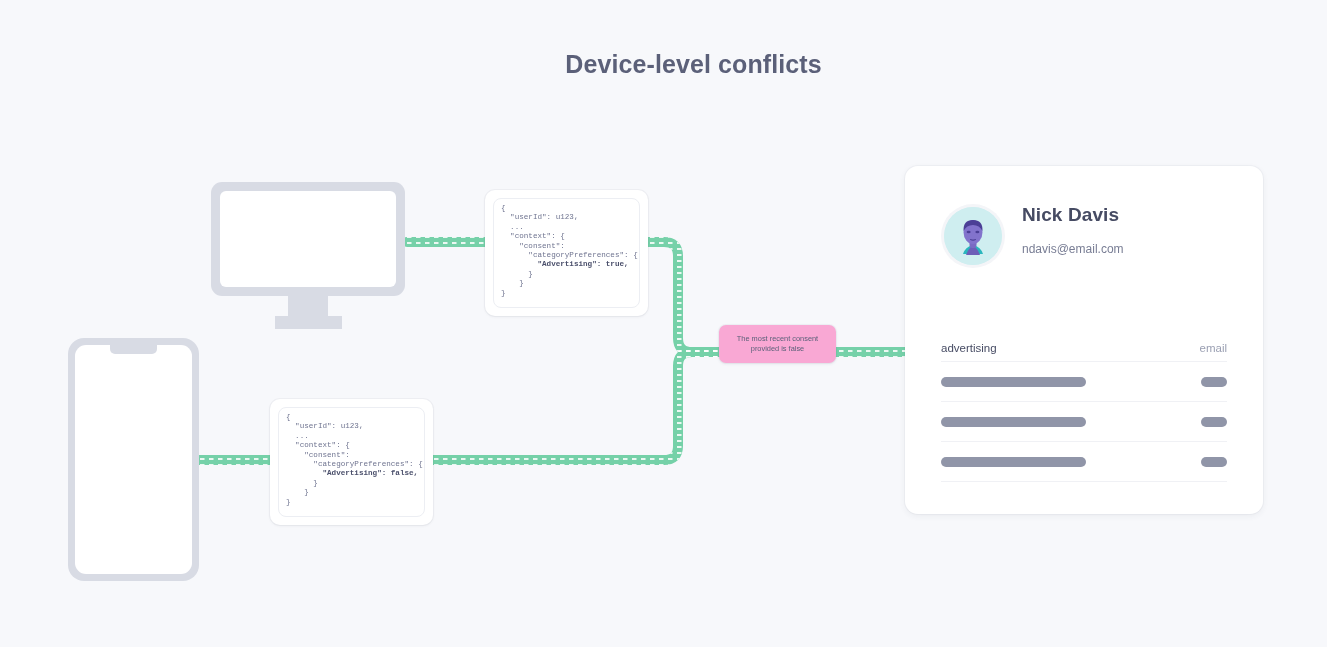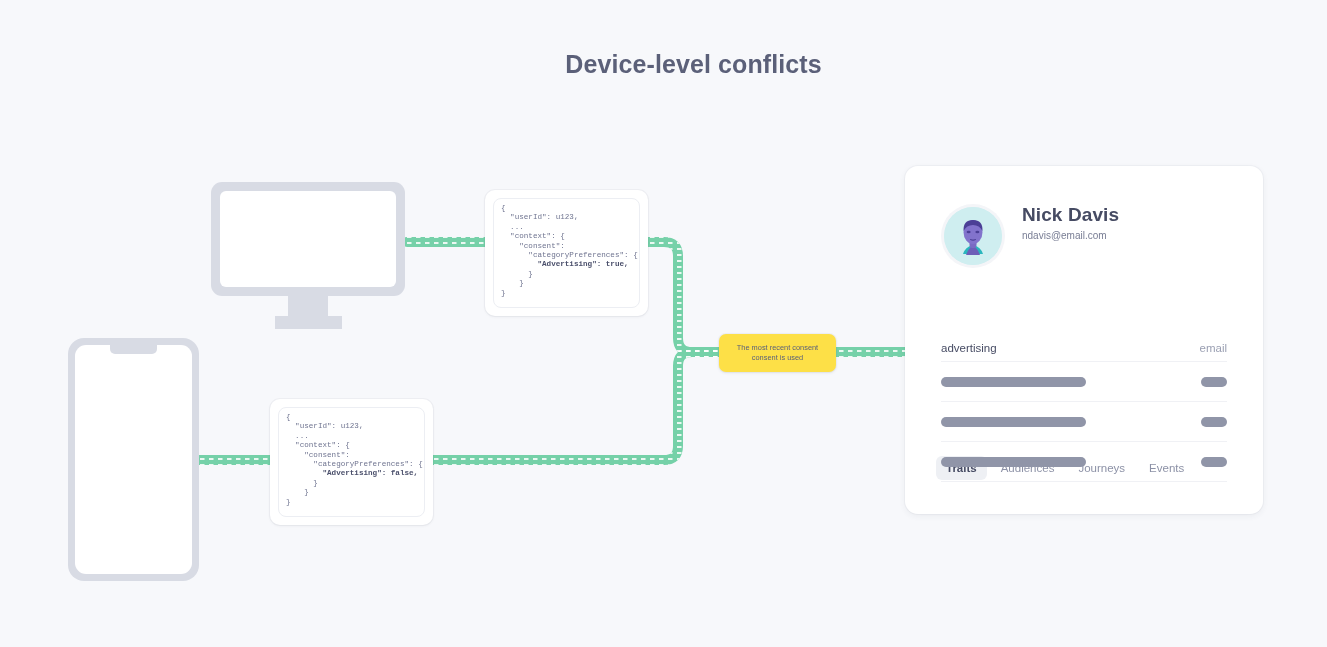--- a/index.html
+++ b/index.html
@@ -164,24 +164,24 @@
     left: 270px;
     top: 399px;
     width: 163px;
     height: 126px;
   }
 
   
   .tooltip-box {
     position: absolute;
     left: 719px;
-    top: 334px;
+    top: 325px;
     width: 117px;
     height: 38px;
-    background: #fde047;
+    background: #f9a8d4;
     border-radius: 7px;
     box-shadow: 0 1px 3px rgba(60,64,90,0.10), 0 0 0 1px rgba(60,64,90,0.04);
     display: flex;
     align-items: center;
     justify-content: center;
   }
   .tooltip-text {
     font-size: 7.4px;
     line-height: 10px;
     color: #5b6079;
@@ -228,22 +228,22 @@
   .profile-meta {
     margin-left: 17px;
   }
   .profile-name {
     font-size: 19px;
     font-weight: bold;
     color: #464b63;
     letter-spacing: 0.1px;
   }
   .profile-email {
-    margin-top: 4px;
-    font-size: 10px;
+    margin-top: 16px;
+    font-size: 12px;
     color: #787d94;
   }
 
   .tabs {
     position: absolute;
     left: 936px - 905px;
     top: 290px;
     display: flex;
     align-items: center;
     gap: 4px;
@@ -371,21 +371,21 @@
 <span>      "categoryPreferences": {</span>
 <span class="kw">        "Advertising": false,</span>
 <span>      }</span>
 <span>    }</span>
 <span>}</span></div>
   </div>
 
   <div class="tooltip-box">
     <div class="tooltip-text">
       <span>The most recent consent</span><br>
-      <span>consent is used</span>
+      <span>provided is false</span>
     </div>
   </div>
 
   <div class="profile-card">
 
     <div class="profile-head">
       <div class="avatar-wrap">
         <div class="avatar-circle">
           <svg viewBox="0 0 58 58" width="58" height="58">
             <circle cx="29" cy="29" r="29" fill="#cfeef0"></circle>
@@ -399,26 +399,20 @@
             <path d="M26.6 32.5 q2.4 1.2 4.8 0" stroke="#4b3f96" stroke-width="1.1" fill="none" stroke-linecap="round"></path>
           </svg>
         </div>
       </div>
       <div class="profile-meta">
         <div class="profile-name">Nick Davis</div>
         <div class="profile-email">ndavis@email.com</div>
       </div>
     </div>
 
-    <div class="tabs" style="left:31px;">
-      <div class="tab active">Traits</div>
-      <div class="tab">Audiences</div>
-      <div class="tab">Journeys</div>
-      <div class="tab">Events</div>
-    </div>
 
     <div class="traits">
       <div class="trait-row">
         <span class="trait-key">advertising</span>
         <span class="trait-val">email</span>
       </div>
       <div class="skel-row">
         <span class="skel-bar long"></span>
         <span class="skel-bar short"></span>
       </div>

